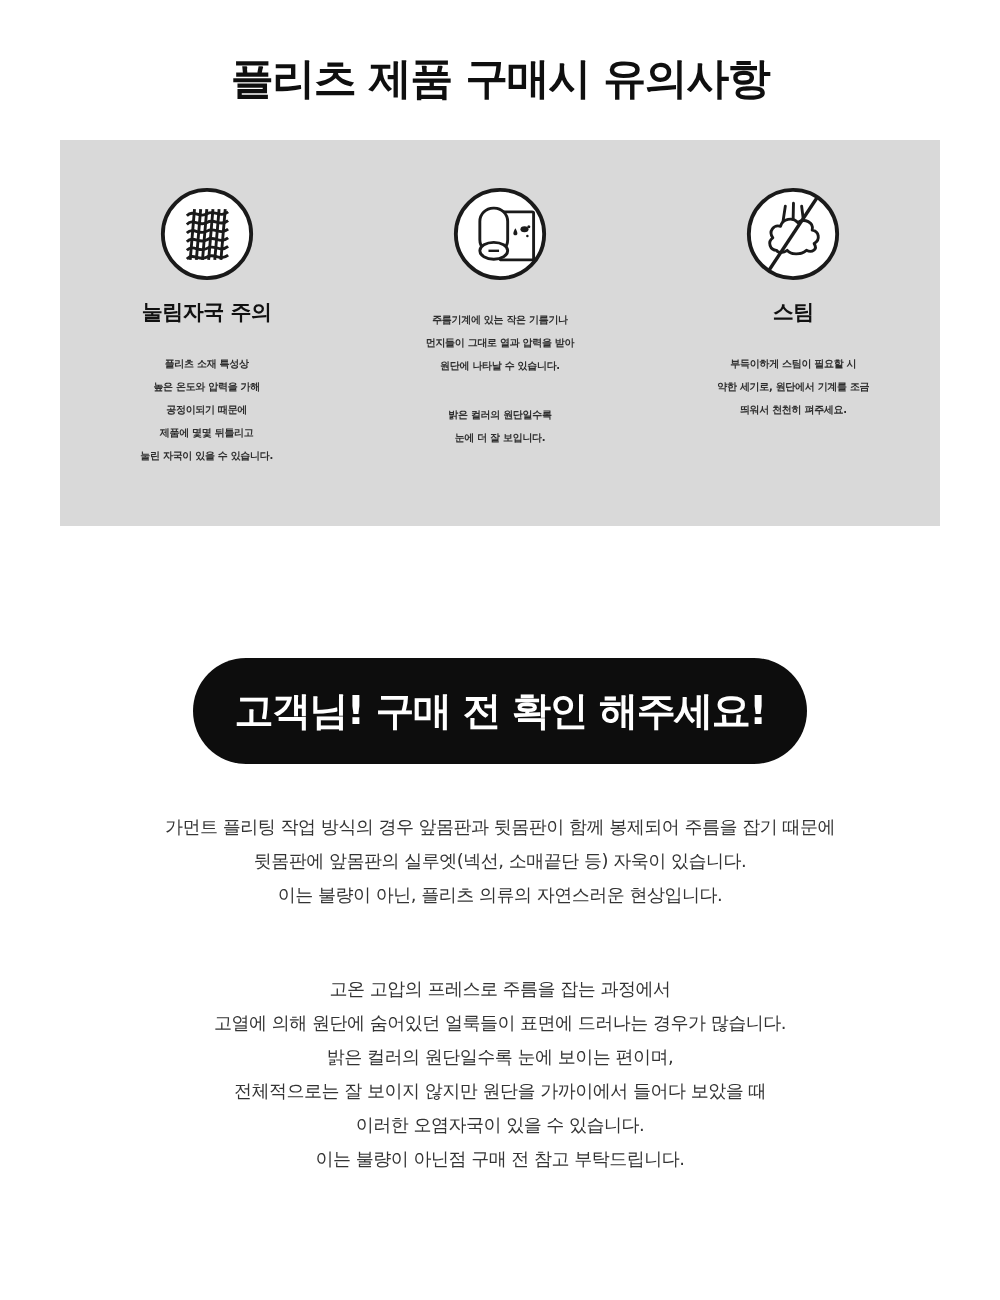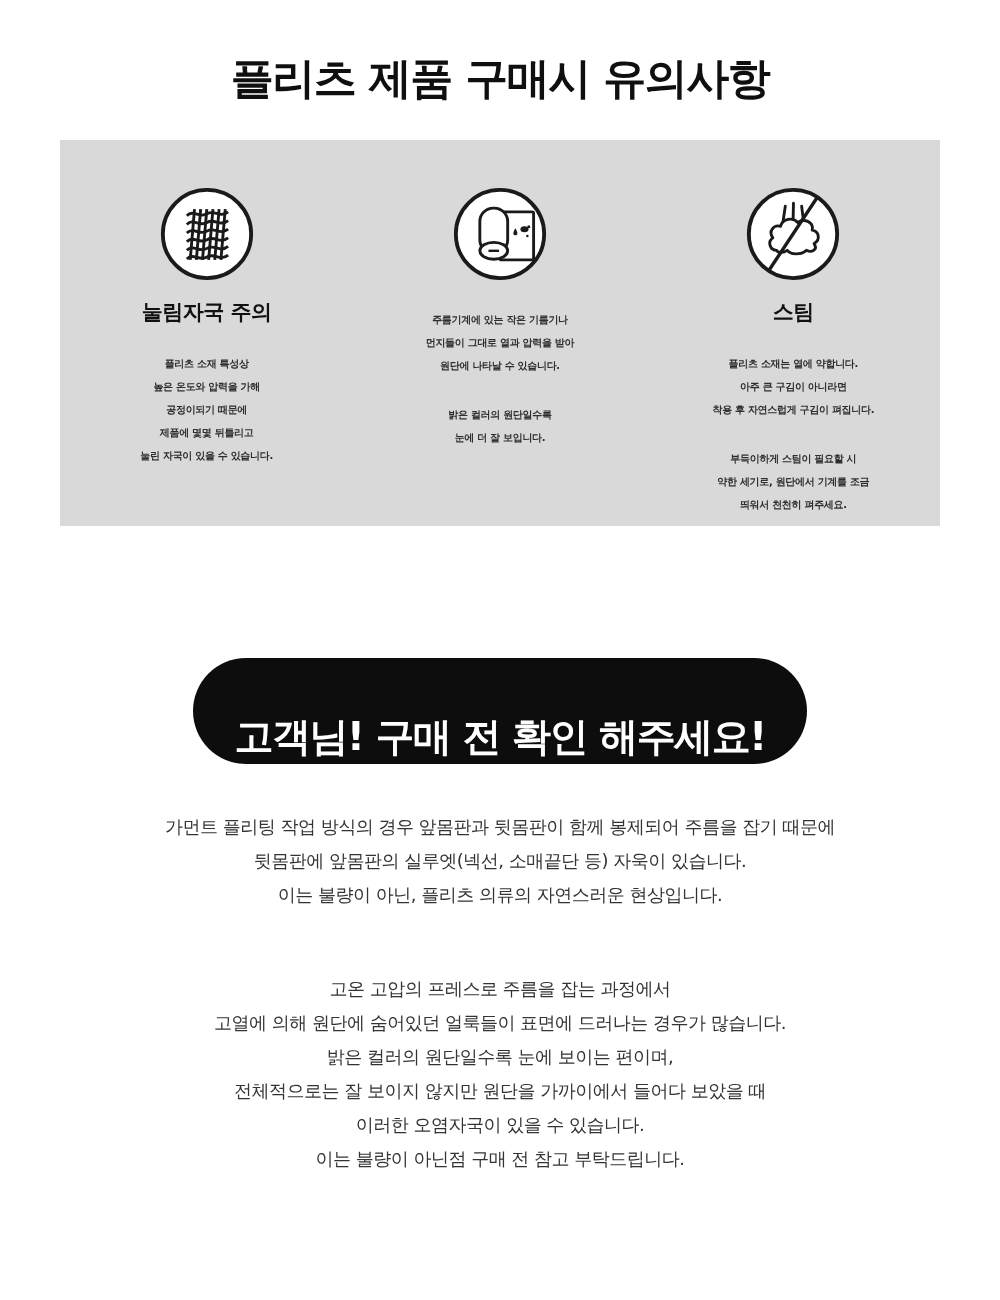--- a/index.html
+++ b/index.html
@@ -58,21 +58,21 @@
   }
   .notice-text + .notice-text { }
   .lines { white-space: pre-line; }
   .banner {
     margin: 132px auto 0 auto;
     width: 614px;
     height: 106px;
     background: #0d0d0d;
     border-radius: 53px;
     display: flex;
-    align-items: flex-end;
+    align-items: center;
     justify-content: center;
   }
   .banner-text {
     color: #ffffff;
     font-size: 39px;
     font-weight: 800;
     letter-spacing: -1.5px;
   }
   .body-para {
     margin-top: 46px;
@@ -152,23 +152,20 @@
                  C 24 47 30 40 37 42
                  C 39 34 50 32 55 38
                  C 62 33 72 38 70 46
                  C 77 47 79 56 72 60
                  C 76 66 70 70 64 67
                  C 58 72 48 72 44 67
                  C 40 70 34 70 33 67 Z" fill="#ffffff" stroke="#1a1a1a" stroke-width="3" stroke-linejoin="round"></path>
         <line x1="75.5" y1="11.5" x2="24.5" y2="88.5" stroke="#1a1a1a" stroke-width="3.5"></line>
       </svg>
       <div class="notice-label">스팀</div>
-      <div class="notice-text lines">플리츠 소재는 열에 약합니다.
-아주 큰 구김이 아니라면
-착용 후 자연스럽게 구김이 펴집니다.</div>
       <div class="notice-text lines">부득이하게 스팀이 필요할 시
 약한 세기로, 원단에서 기계를 조금
 띄워서 천천히 펴주세요.</div>
     </div>
 
   </div>
 
   <div class="banner">
     <span class="banner-text">고객님! 구매 전 확인 해주세요!</span>
   </div>

